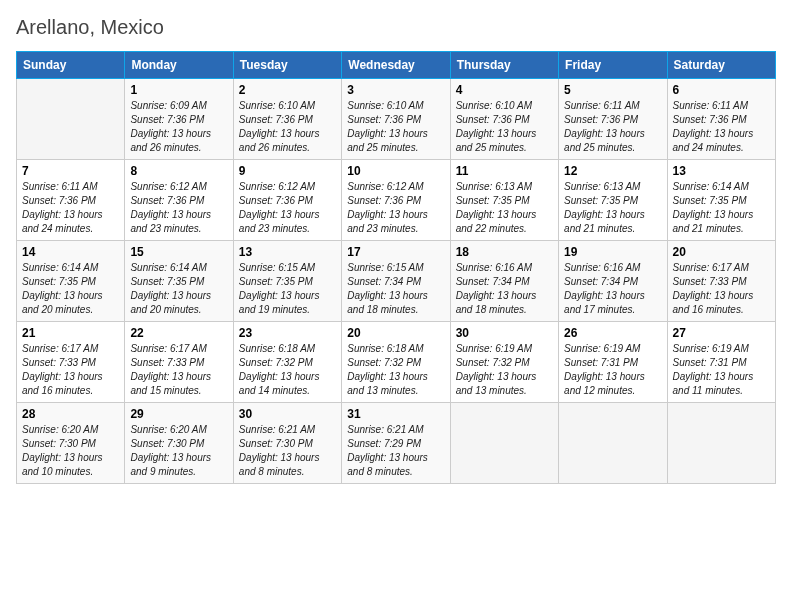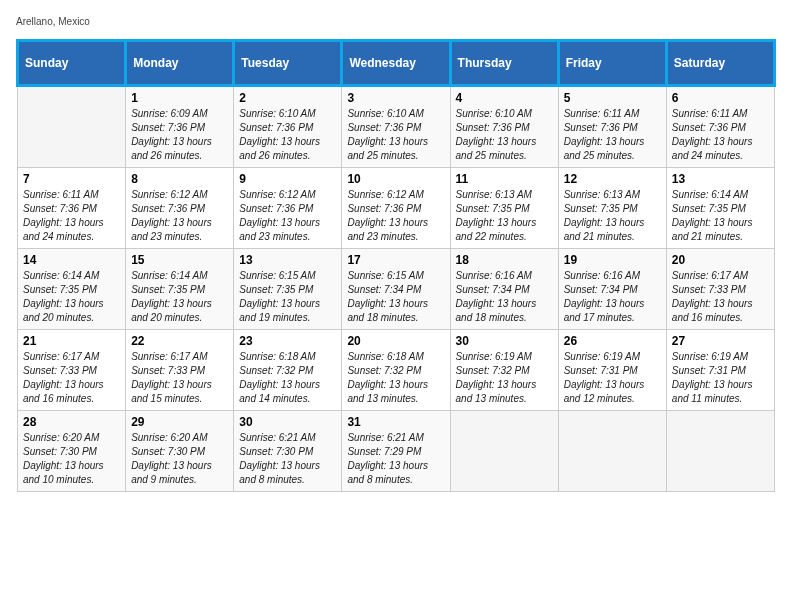--- a/index.html
+++ b/index.html
@@ -37,36 +37,36 @@
     .title-block {
       text-align: right;
     }
     .month-title {
       font-size: 36px;
       font-weight: bold;
       color: #1a1a2e;
       line-height: 1.1;
     }
     .location {
-      font-size: 10px;
+      font-size: 20px;
       color: #444;
     }
     table {
       width: 100%;
       border-collapse: collapse;
       font-size: 11px;
     }
     thead tr th {
       background-color: #2a6ab5;
       color: #fff;
       text-align: left;
-      padding: 14px 6px;
+      padding: 6px 6px;
       font-size: 12px;
       font-weight: bold;
-      border: 3px solid #0ea5e9;
+      border: 1px solid #0ea5e9;
     }
     tbody tr td {
       border: 1px solid #ccc;
       vertical-align: top;
       padding: 4px 5px;
       width: 108px;
       height: 80px;
     }
     .day-num {
       font-weight: bold;

